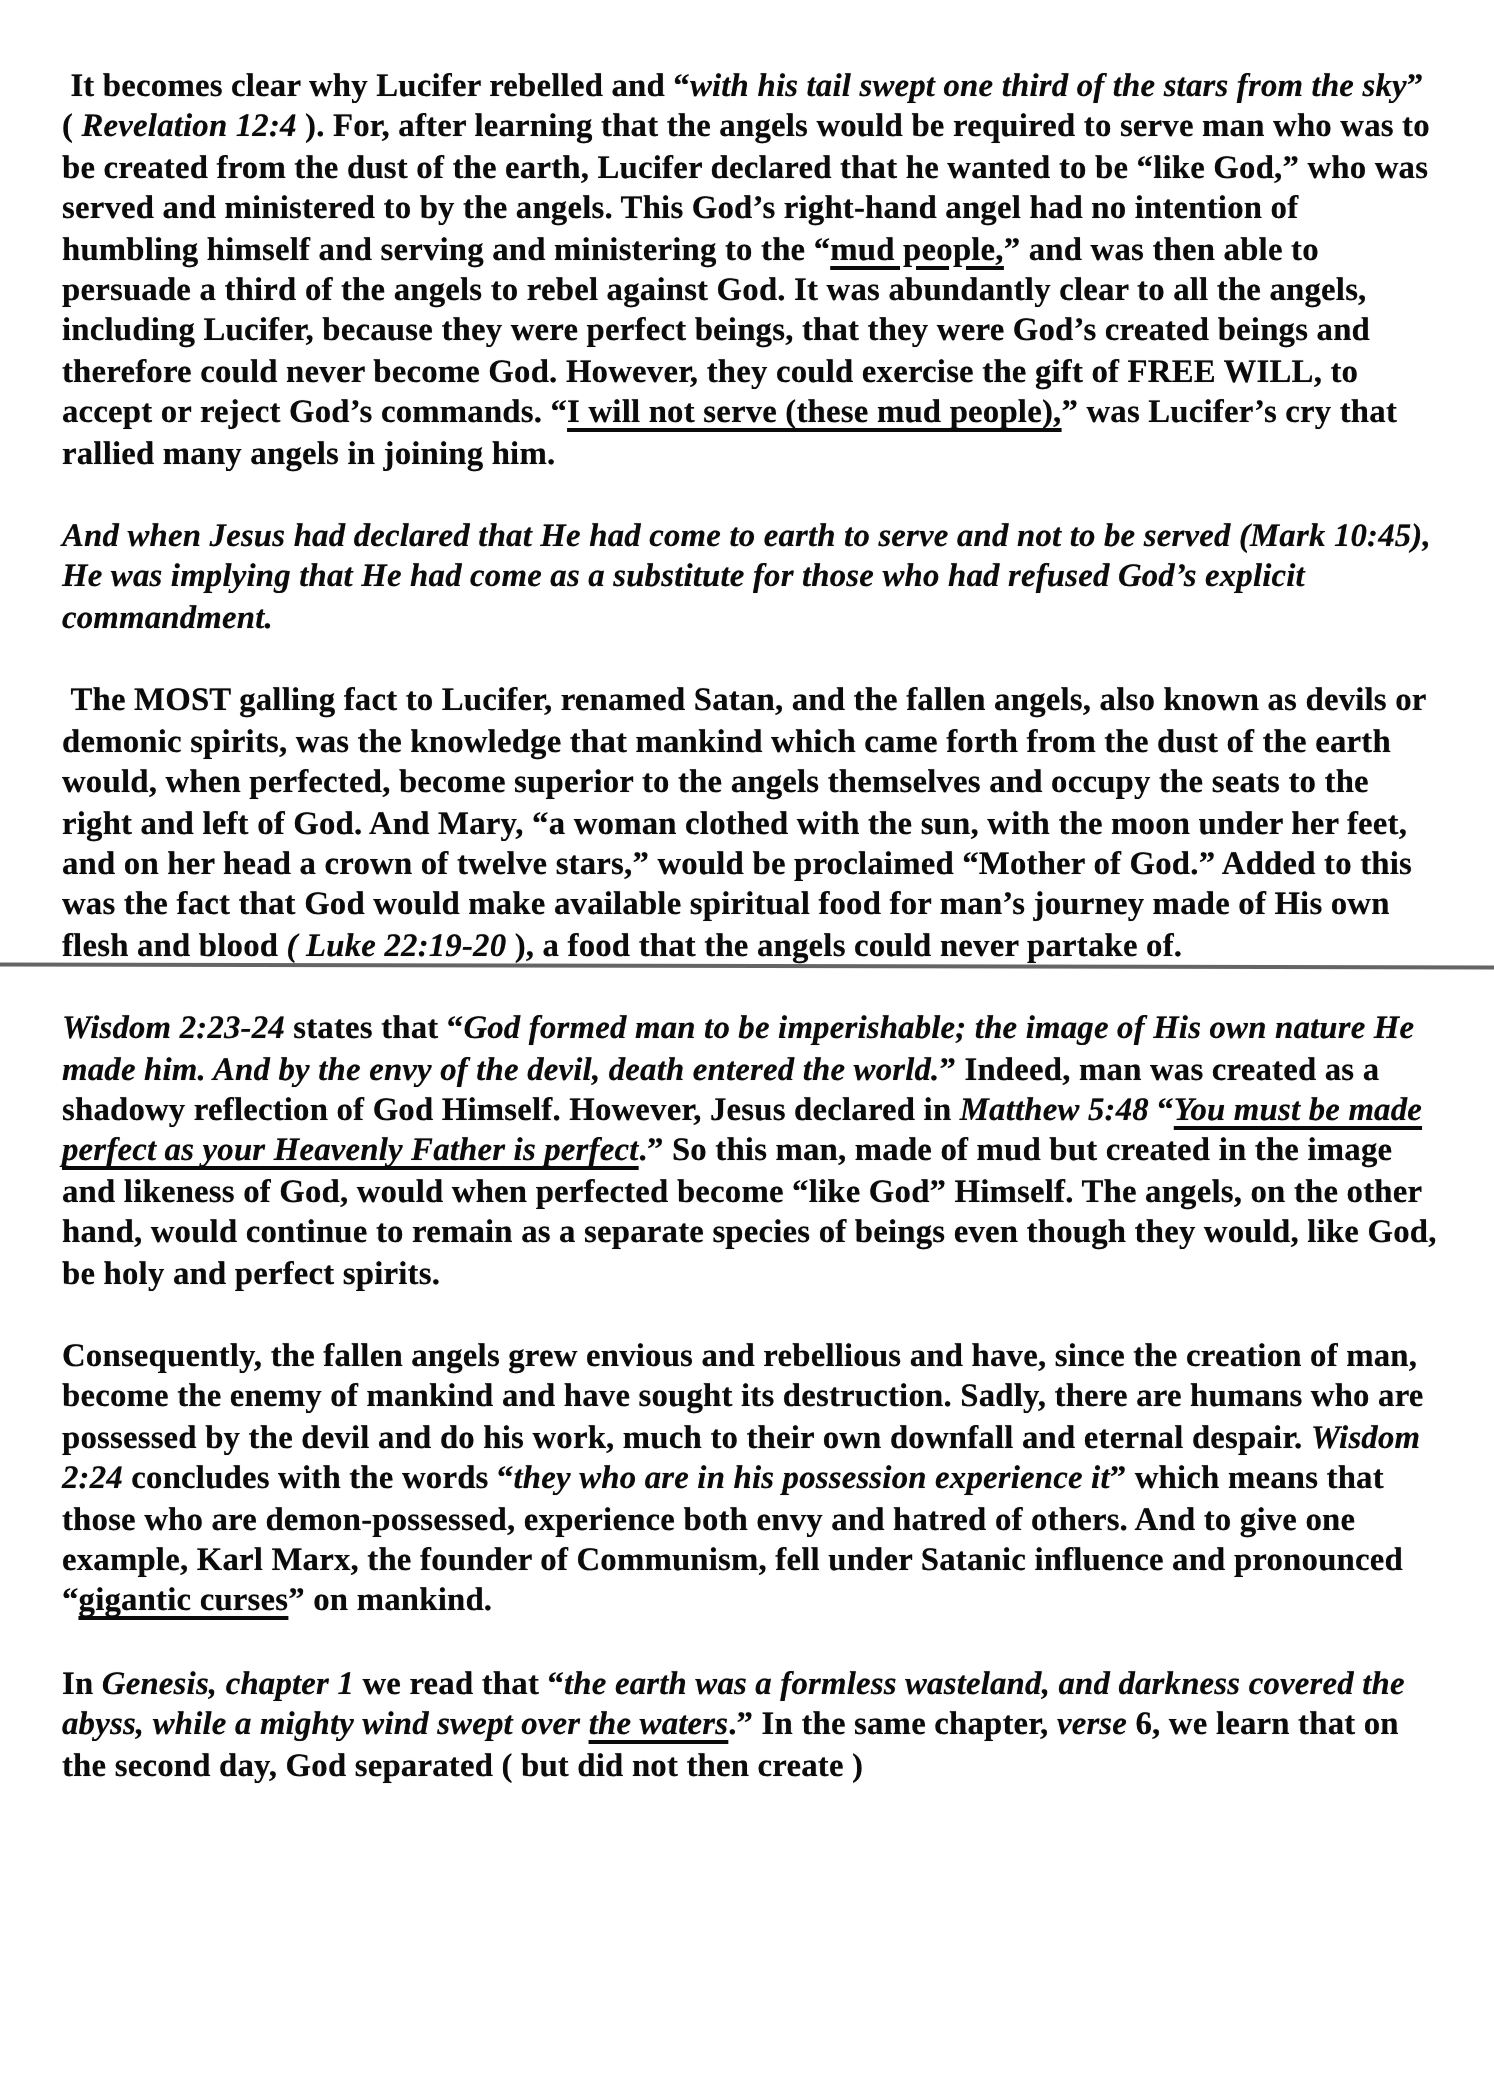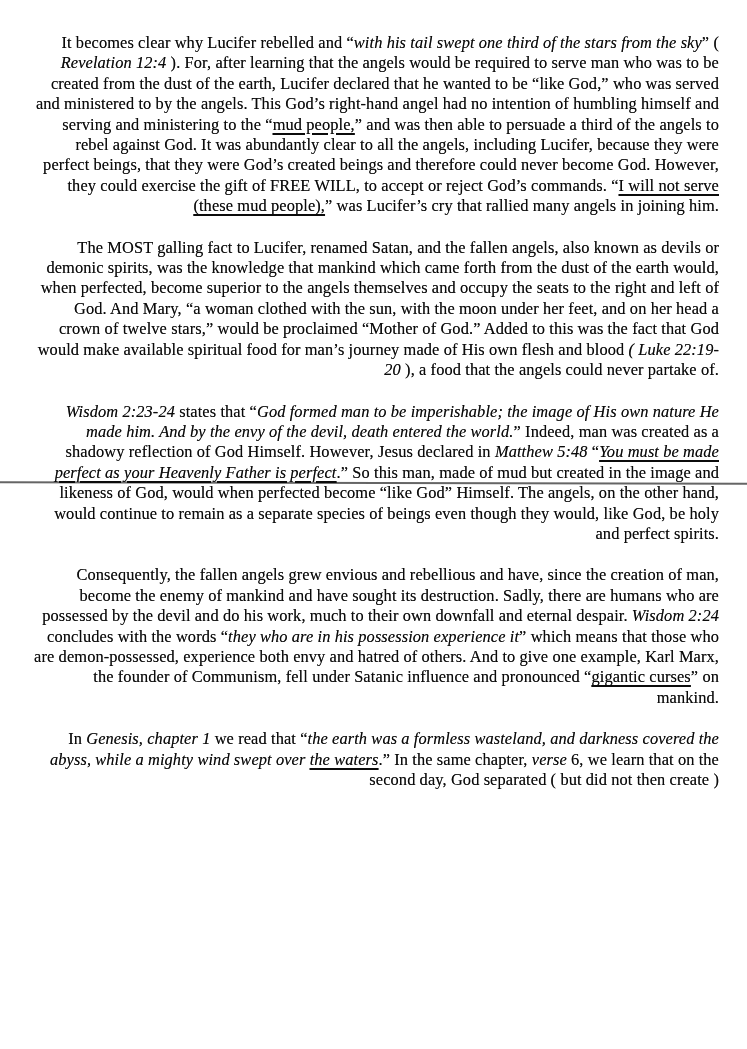--- a/index.html
+++ b/index.html
@@ -24,23 +24,23 @@
   .doc {
     position: absolute;
     top: 33px;
     left: 31px;
     width: 688px;
   }
   .doc p {
     margin: 0 0 21px 0;
     font-size: 16.4px;
     line-height: 20.4px;
-    font-weight: 400;
+    font-weight: 700;
     letter-spacing: 0.1px;
-    text-align: right;
+    text-align: left;
     
     text-shadow: 0 0 0.4px rgba(0,0,0,0.55);
   }
   .run-i { font-style: italic; }
   .run-u {
     text-decoration: underline;
     text-decoration-thickness: 2px;
     text-underline-offset: 2.5px;
   }
   .scan-line {
@@ -55,18 +55,19 @@
     pointer-events: none;
   }
 </style>
 </head>
 <body>
 
 <main class="page" style="background: rgb(255, 255, 255); color: rgb(11, 11, 11);">
   <div class="scan-line" style="background: rgb(74, 74, 74);"></div>
   <article class="doc" id="doc-body">
       <p><span>&nbsp;It becomes clear why Lucifer rebelled and “</span><span class="run-i">with his tail swept one third of the stars from the sky</span><span>” ( </span><span class="run-i">Revelation 12:4</span><span> ).  For, after learning that the angels would be required to serve man who was to be created from the dust of the earth, Lucifer declared that he wanted to be “like God,” who was served and ministered to by the angels. This God’s right-hand angel had no intention of humbling himself and serving and ministering to the “</span><span class="run-u">mud people,</span><span>” and was then able to persuade a third of the angels to rebel against God. It was abundantly clear to all the angels, including Lucifer, because they were perfect beings, that they were God’s created beings and therefore could never become God. However, they could exercise the gift of FREE WILL, to accept or reject God’s commands. “</span><span class="run-u">I will not serve (these mud people),</span><span>” was Lucifer’s cry that rallied many angels in joining him.</span></p>
+      <p><span class="run-i">And when Jesus had declared that He had come to earth to serve and not to be served (Mark 10:45), He was implying that He had come as a substitute for those who had refused God’s explicit commandment.</span></p>
       <p><span>&nbsp;The MOST galling fact to Lucifer, renamed Satan, and the fallen angels, also known as devils or demonic spirits, was the knowledge that mankind which came forth from the dust of the earth would, when perfected, become superior to the angels themselves and occupy the seats to the right and left of God. And Mary, “a woman clothed with the sun, with the moon under her feet, and on her head a crown of twelve stars,” would be proclaimed “Mother of God.” Added to this was the fact that God would make available spiritual food for man’s journey made of His own flesh and blood </span><span class="run-i">( Luke 22:19-20</span><span> ), a food that the angels could never partake of.</span></p>
       <p><span class="run-i">Wisdom 2:23-24</span><span> states that “</span><span class="run-i">God formed man to be imperishable; the image of His own nature He made him. And by the envy of the devil, death entered the world.</span><span>” Indeed, man was created as a shadowy reflection of God Himself. However, Jesus declared in </span><span class="run-i">Matthew 5:48</span><span> “</span><span class="run-i run-u">You must be made perfect as your Heavenly Father is perfect</span><span>.” So this man, made of mud but created in the image and likeness of God, would when perfected become “like God” Himself. The angels, on the other hand, would continue to remain as a separate species of beings even though they would, like God, be holy and perfect spirits.</span></p>
       <p><span>Consequently, the fallen angels grew envious and rebellious and have, since the creation of man, become the enemy of mankind and have sought its destruction. Sadly, there are humans who are possessed by the devil and do his work, much to their own downfall and eternal despair. </span><span class="run-i">Wisdom 2:24</span><span> concludes with the words “</span><span class="run-i">they who are in his possession experience it</span><span>” which means that those who are demon-possessed, experience both envy and hatred of others. And to give one example, Karl Marx, the founder of Communism, fell under Satanic influence and pronounced “</span><span class="run-u">gigantic curses</span><span>” on mankind.</span></p>
       <p><span>In </span><span class="run-i">Genesis, chapter 1</span><span> we read that “</span><span class="run-i">the earth was a formless wasteland, and darkness covered the abyss, while a mighty wind swept over </span><span class="run-i run-u">the waters</span><span>.” In the same chapter, </span><span class="run-i">verse</span><span> 6, we learn that on the second day, God separated ( but did not then create )</span></p>
     </article>
 </main>
 
 </body></html>

